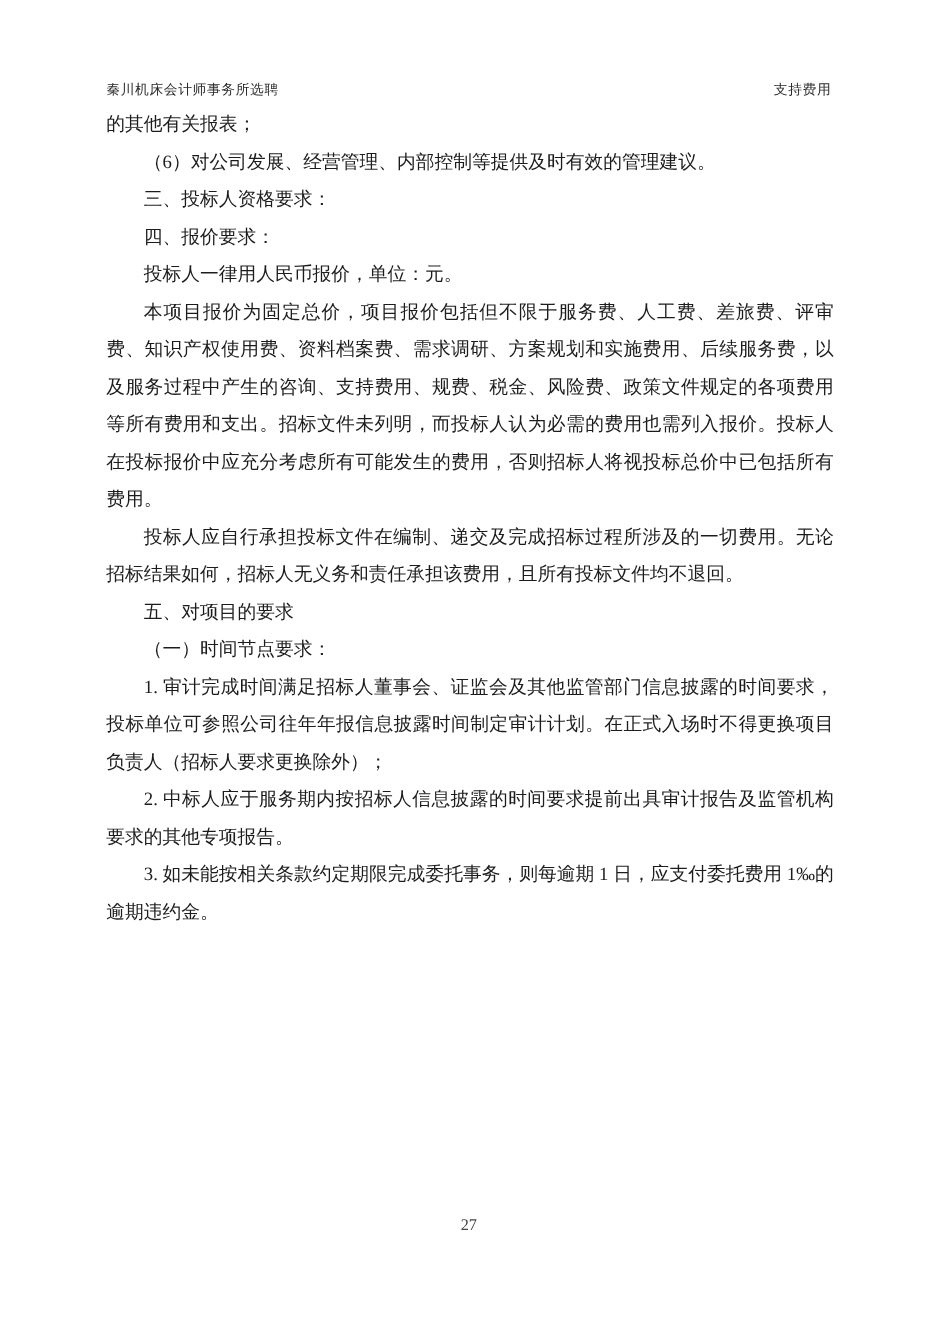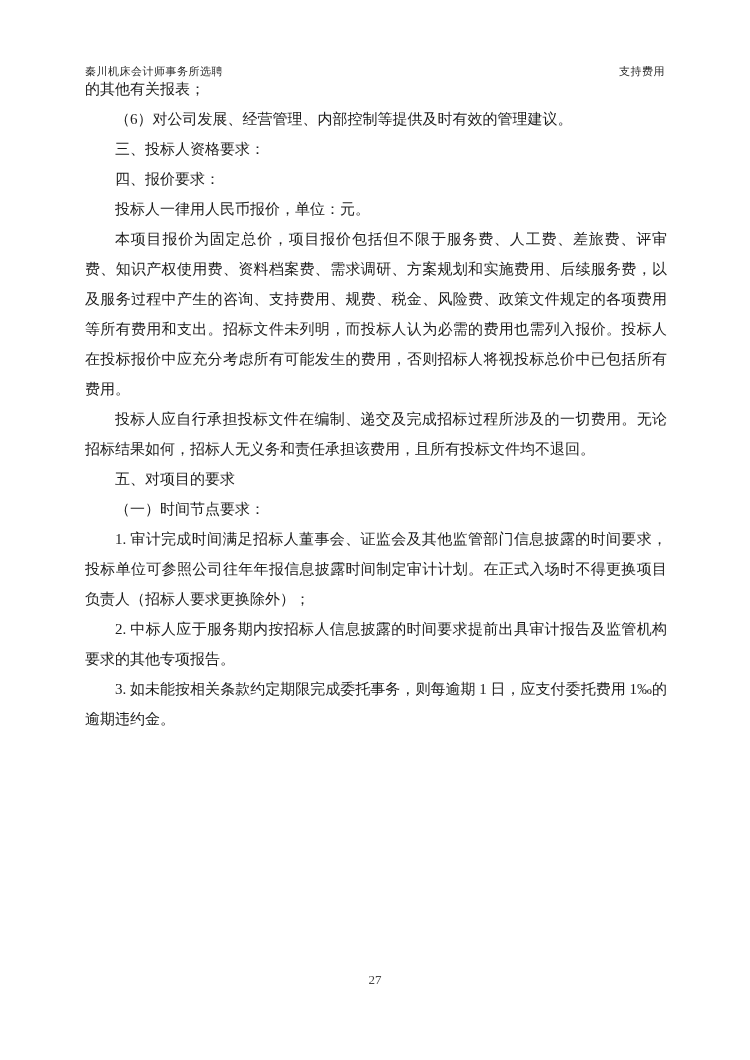--- a/index.html
+++ b/index.html
@@ -23,21 +23,21 @@
     display: flex;
     justify-content: space-between;
     align-items: baseline;
     font-size: 11px;
     color: #2a2a2a;
     letter-spacing: 0.5px;
     margin-top: 12px;
   }
   .content {
     position: absolute;
-    top: 74px;
+    top: 85px;
     left: 85px;
     width: 582px;
   }
   .para {
     margin: 0;
     padding: 0;
     font-size: 15px;
     line-height: 30px;
     color: #1c1c1c;
     text-align: justify;

